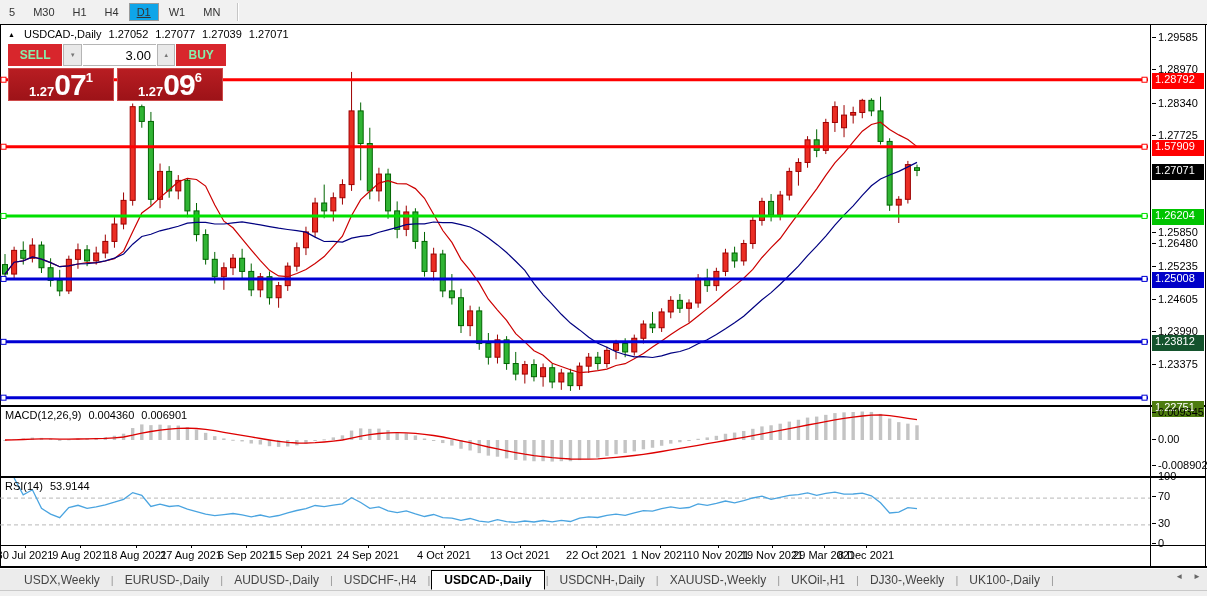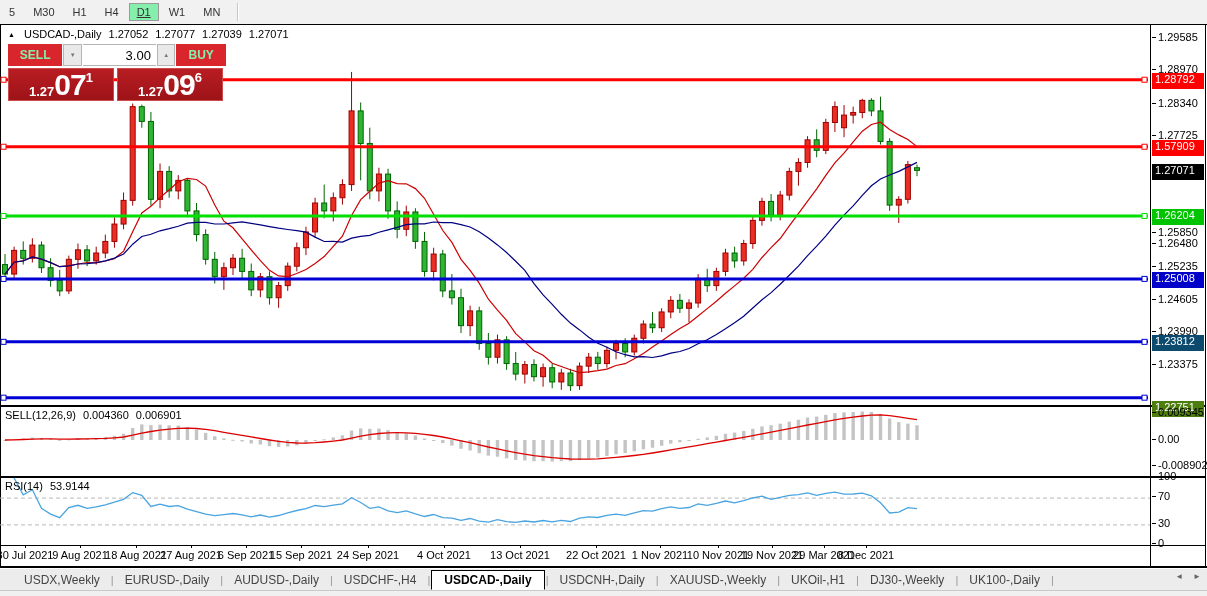--- a/index.html
+++ b/index.html
@@ -2,21 +2,21 @@
 <html><head>
 <meta charset="utf-8">
 <style>
   html,body{margin:0;padding:0;background:#fff;}
   #app{position:relative;width:1207px;height:596px;overflow:hidden;background:#fff;
        font-family:"Liberation Sans","DejaVu Sans",sans-serif;font-size:11px;color:#000;}
   
   #toolbar{position:absolute;left:0;top:0;width:1207px;height:24px;background:#f1f1f1;
            display:flex;align-items:center;}
   .tf-btn{padding:2px 7px;margin:0 1px;color:#333;font-size:11px;cursor:default;border:1px solid transparent;}
-  .tf-btn.sel{background:#86efac;border:1px solid #9a9a9a;text-decoration:underline;}
+  .tf-btn.sel{background:#0ea5e9;border:1px solid #9a9a9a;text-decoration:underline;}
   .tb-sep{width:1px;height:18px;background:#c6c6c6;border-right:1px solid #fff;margin-left:8px;}
   
   .hline{position:absolute;background:#000;}
   .vline{position:absolute;background:#000;}
   svg{position:absolute;display:block;}
   #main-svg{left:0;top:25px;}
   #macd-svg{left:0;top:407px;}
   #rsi-svg{left:0;top:478px;}
   
   #chart-title{position:absolute;left:8px;top:28px;font-size:11px;display:flex;gap:6px;align-items:center;}
@@ -460,21 +460,21 @@
         </div>
         <div class="price-box">
           <span class="pb-small">1.27</span>
           <span class="pb-big">09</span>
           <span class="pb-sup">6</span>
         </div>
       </div>
     </div>
 
     <div class="ind-label" id="macd-label">
-      <span>SELL(12,26,9)</span>
+      <span>MACD(12,26,9)</span>
       <span>0.004360</span>
       <span>0.006901</span>
     </div>
     <div class="ind-label" id="rsi-label">
       <span>RSI(14)</span>
       <span>53.9144</span>
     </div>
 
     <div id="price-axis">
         <div class="axis-tick" style="top: 6px;"><i></i>1.29585</div>
@@ -484,21 +484,21 @@
         <div class="axis-tick" style="top: 169.421px; margin-top: 43px;"><i></i>1.26480</div>
         <div class="axis-tick" style="top: 201px; text-align: center;"><i></i>1.25850</div>
         <div class="axis-tick" style="top: 234.947px;"><i></i>1.25235</div>
         <div class="axis-tick" style="top: 268.105px;"><i></i>1.24605</div>
         <div class="axis-tick" style="top: 300.474px;"><i></i>1.23990</div>
         <div class="axis-tick" style="top: 332.842px;"><i></i>1.23375</div>
         <div class="axis-badge" style="top: 48.2368px; background: rgb(255, 0, 0);">1.28792</div>
         <div class="axis-badge" style="top: 115.237px; background: rgb(255, 0, 0);">1.57909</div>
         <div class="axis-badge" style="top: 184.447px; background: rgb(0, 196, 0);">1.26204</div>
         <div class="axis-badge" style="top: 247.395px; background: rgb(0, 0, 200);">1.25008</div>
-        <div class="axis-badge" style="top: 310.342px; background: #0c4a6e;">1.23812</div>
+        <div class="axis-badge" style="top: 310.342px; background: #14532d;">1.23812</div>
         <div class="axis-badge" style="top: 376px; background: #4d7c0f;">1.22751</div>
         <div class="axis-badge" style="top: 138.816px; background: rgb(0, 0, 0);">1.27071</div>
         <div class="axis-tick" style="top: 381.002px;"><i></i>0.009345</div>
         <div class="axis-tick" style="top: 408px;"><i></i>0.00</div>
         <div class="axis-tick" style="top: 433.718px;"><i></i>-0.008902</div>
         <div class="axis-tick" style="top: 445px;"><i></i>100</div>
         <div class="axis-tick" style="top: 465.1px;"><i></i>70</div>
         <div class="axis-tick" style="top: 491.9px;"><i></i>30</div>
         <div class="axis-tick" style="top: 512px;"><i></i>0</div>
       </div>

